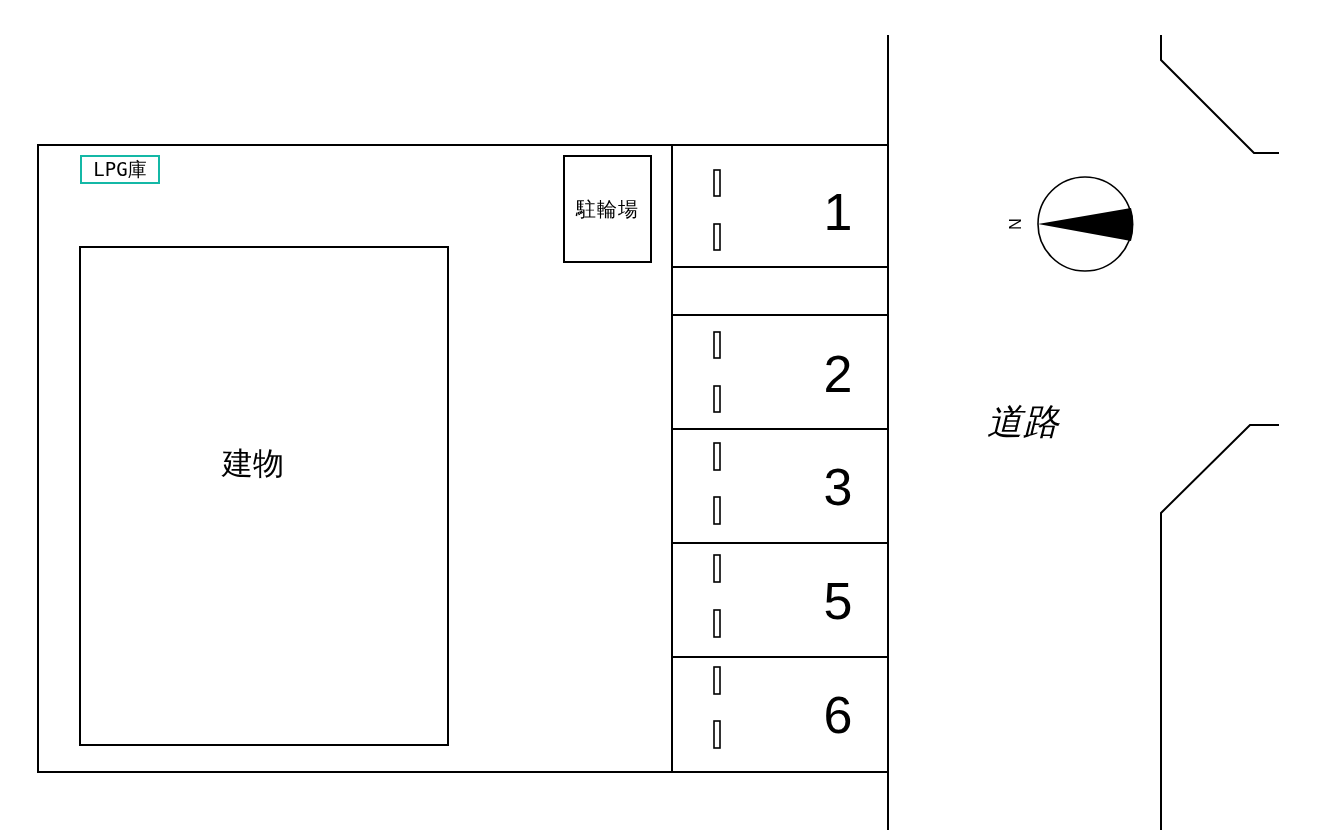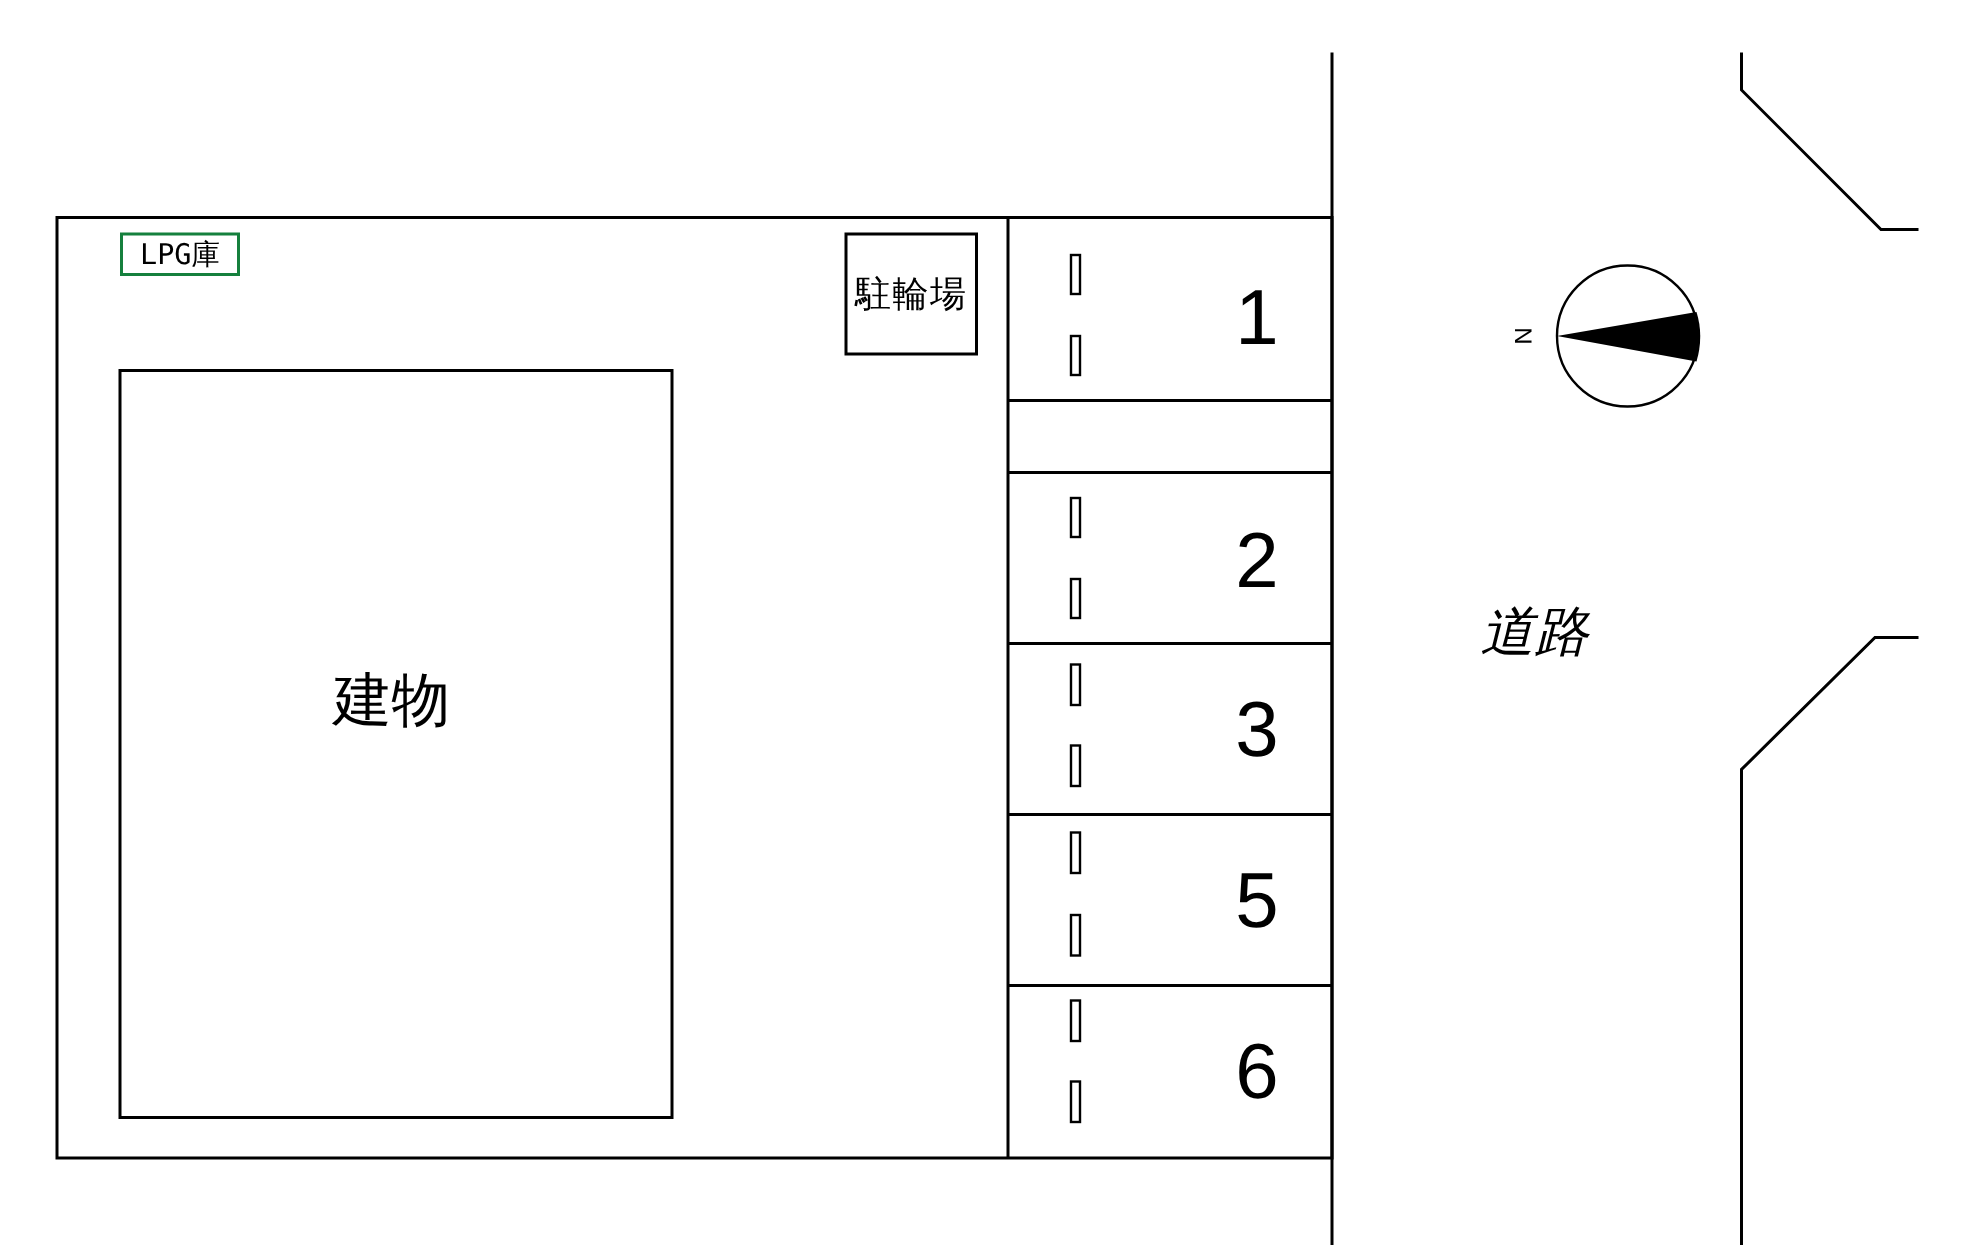--- a/index.html
+++ b/index.html
@@ -1,27 +1,27 @@
 <!DOCTYPE html>
 <html><head>
   <meta charset="utf-8">
   <style>
     html, body { margin: 0; padding: 0; background: #ffffff; }
     body { width: 1319px; height: 836px; position: relative; overflow: hidden;
            font-family: "DejaVu Sans", sans-serif; color: #000; }
     svg.plan { position: absolute; left: 0; top: 0; }
     .lbl { position: absolute; white-space: nowrap; line-height: 1; color: #000; }
     .lpg-box { position: absolute; left: 80px; top: 155px; width: 80px; height: 29px;
-               border: 2px solid #15803d; box-sizing: border-box; display: flex;
+               border: 2px solid #14b8a6; box-sizing: border-box; display: flex;
                align-items: center; justify-content: center; font-size: 19px;
                font-family: "DejaVu Sans Mono", monospace; }
-    .bike-box { position: absolute; left: 563px; top: 155px; width: 89px; height: 82px;
+    .bike-box { position: absolute; left: 563px; top: 155px; width: 89px; height: 108px;
                 border: 2px solid #000; box-sizing: border-box; display: flex;
-                align-items: center; justify-content: center; font-size: 24px; letter-spacing: 1px; }
-    .bldg-label { left: 222px; top: 448px; font-size: 39px; }
+                align-items: center; justify-content: center; font-size: 20px; letter-spacing: 1px; }
+    .bldg-label { left: 222px; top: 448px; font-size: 31px; }
     .road-label { left: 987px; top: 404px; font-size: 36px; font-style: italic; }
     .space-num { position: absolute; font-family: "Liberation Sans", sans-serif; font-size: 52px;
                  width: 60px; text-align: center; line-height: 1; }
     .compass-n { position: absolute; left: 1008px; top: 215px; font-size: 16px;
                  font-family: "Liberation Sans", sans-serif; transform: rotate(90deg); }
   </style>
 </head>
 <body>
 
 <svg class="plan" width="1319" height="836" viewBox="0 0 1319 836">

